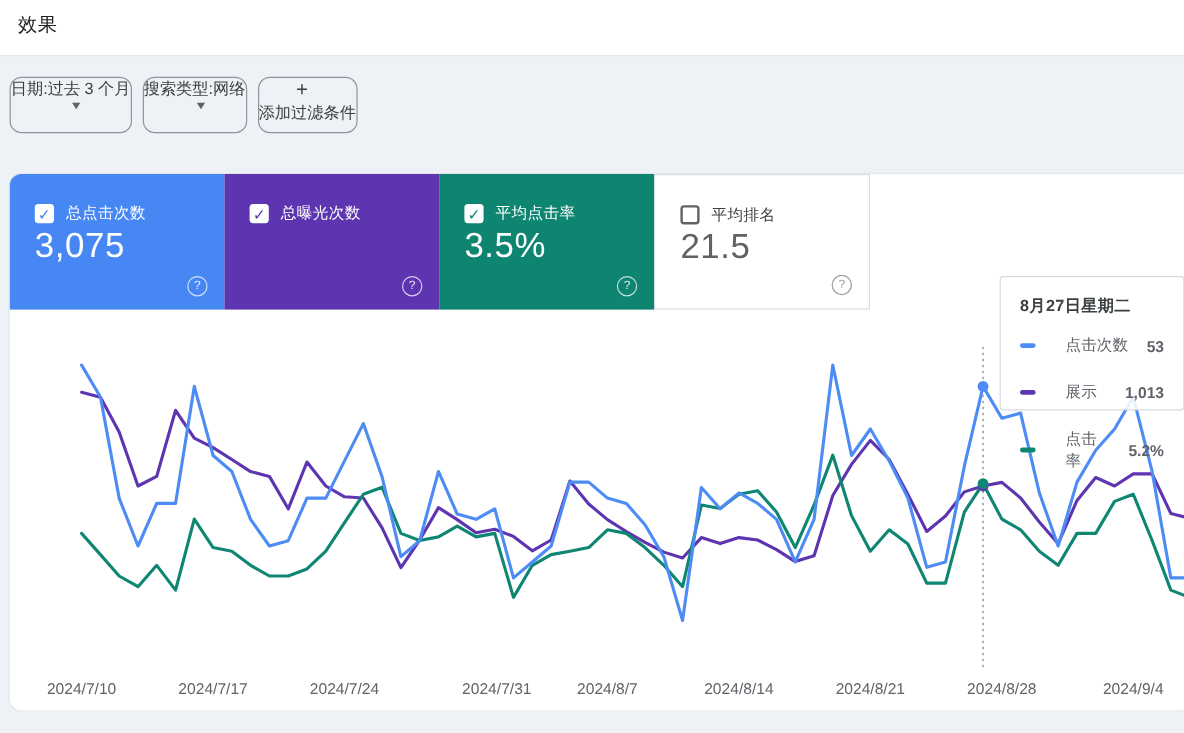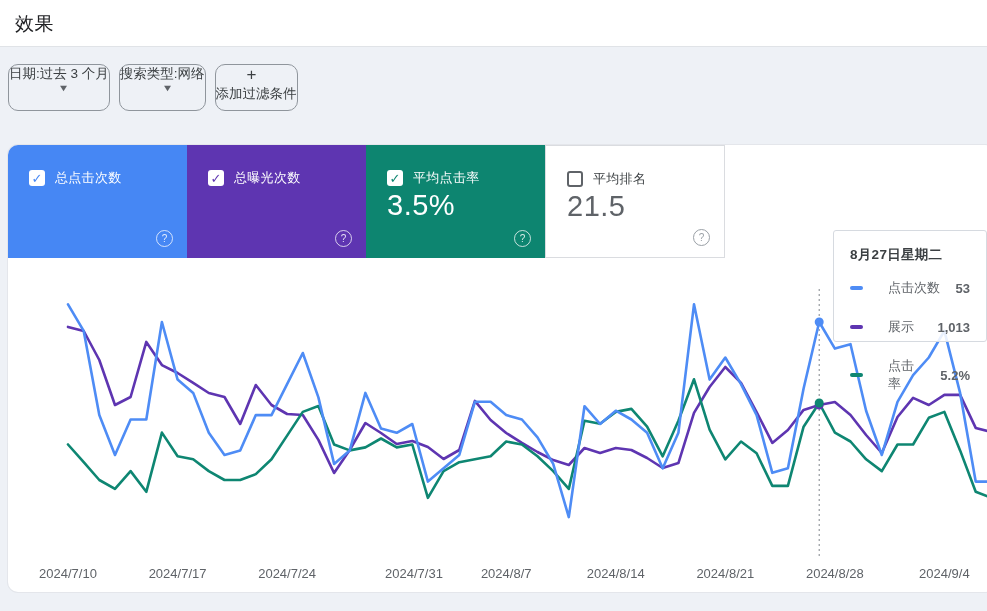--- a/index.html
+++ b/index.html
@@ -4,21 +4,21 @@
 <style>
   html,body{margin:0;padding:0;}
   body{
     position:relative;width:987px;height:611px;overflow:hidden;
     background:#eef1f6;
     font-family:"Liberation Sans","DejaVu Sans",sans-serif;
     -webkit-font-smoothing:antialiased;
   }
   
   .topbar{position:absolute;left:0;top:0;width:100%;height:47px;background:#ffffff;border-bottom:1px solid #e0e3e7;box-sizing:border-box;}
-  .page-title{position:absolute;left:15px;top:11px;font-size:19px;color:#202124;letter-spacing:.5px;}
+  .page-title{position:absolute;left:15px;top:11px;font-size:16px;color:#202124;letter-spacing:.5px;}
   
   .chips{position:absolute;left:8px;top:64px;display:flex;gap:9px;}
   .chip{
     height:47px;box-sizing:border-box;border:1px solid #8f959c;border-radius:10px;
     display:flex;align-items:center;padding:0 0;font-size:13.5px;color:#3c4043;
     background:transparent;cursor:pointer;white-space:nowrap;flex-direction:column;
   }
   .chip .caret{font-size:9px;color:#5f6368;margin-left:10px;transform:scaleX(1.3);}
   .chip .plus{font-size:17px;color:#3c4043;margin-right:9px;font-weight:400;}
   
@@ -82,20 +82,21 @@
 </div>
 
 <div class="main-card">
   <div class="metric-row">
 
     <div class="metric-card" style="background: rgb(70, 135, 244);">
       <div class="m-head">
         <span class="cbx" style="color: rgb(70, 135, 244);">✓</span>
         <span class="m-label">总点击次数</span>
       </div>
+      <div class="m-value">3,075</div>
       <div class="help">?</div>
     </div>
 
     <div class="metric-card" style="background: rgb(94, 53, 177);">
       <div class="m-head">
         <span class="cbx" style="color: rgb(94, 53, 177);">✓</span>
         <span class="m-label">总曝光次数</span>
       </div>
       <div class="help">?</div>
     </div>

